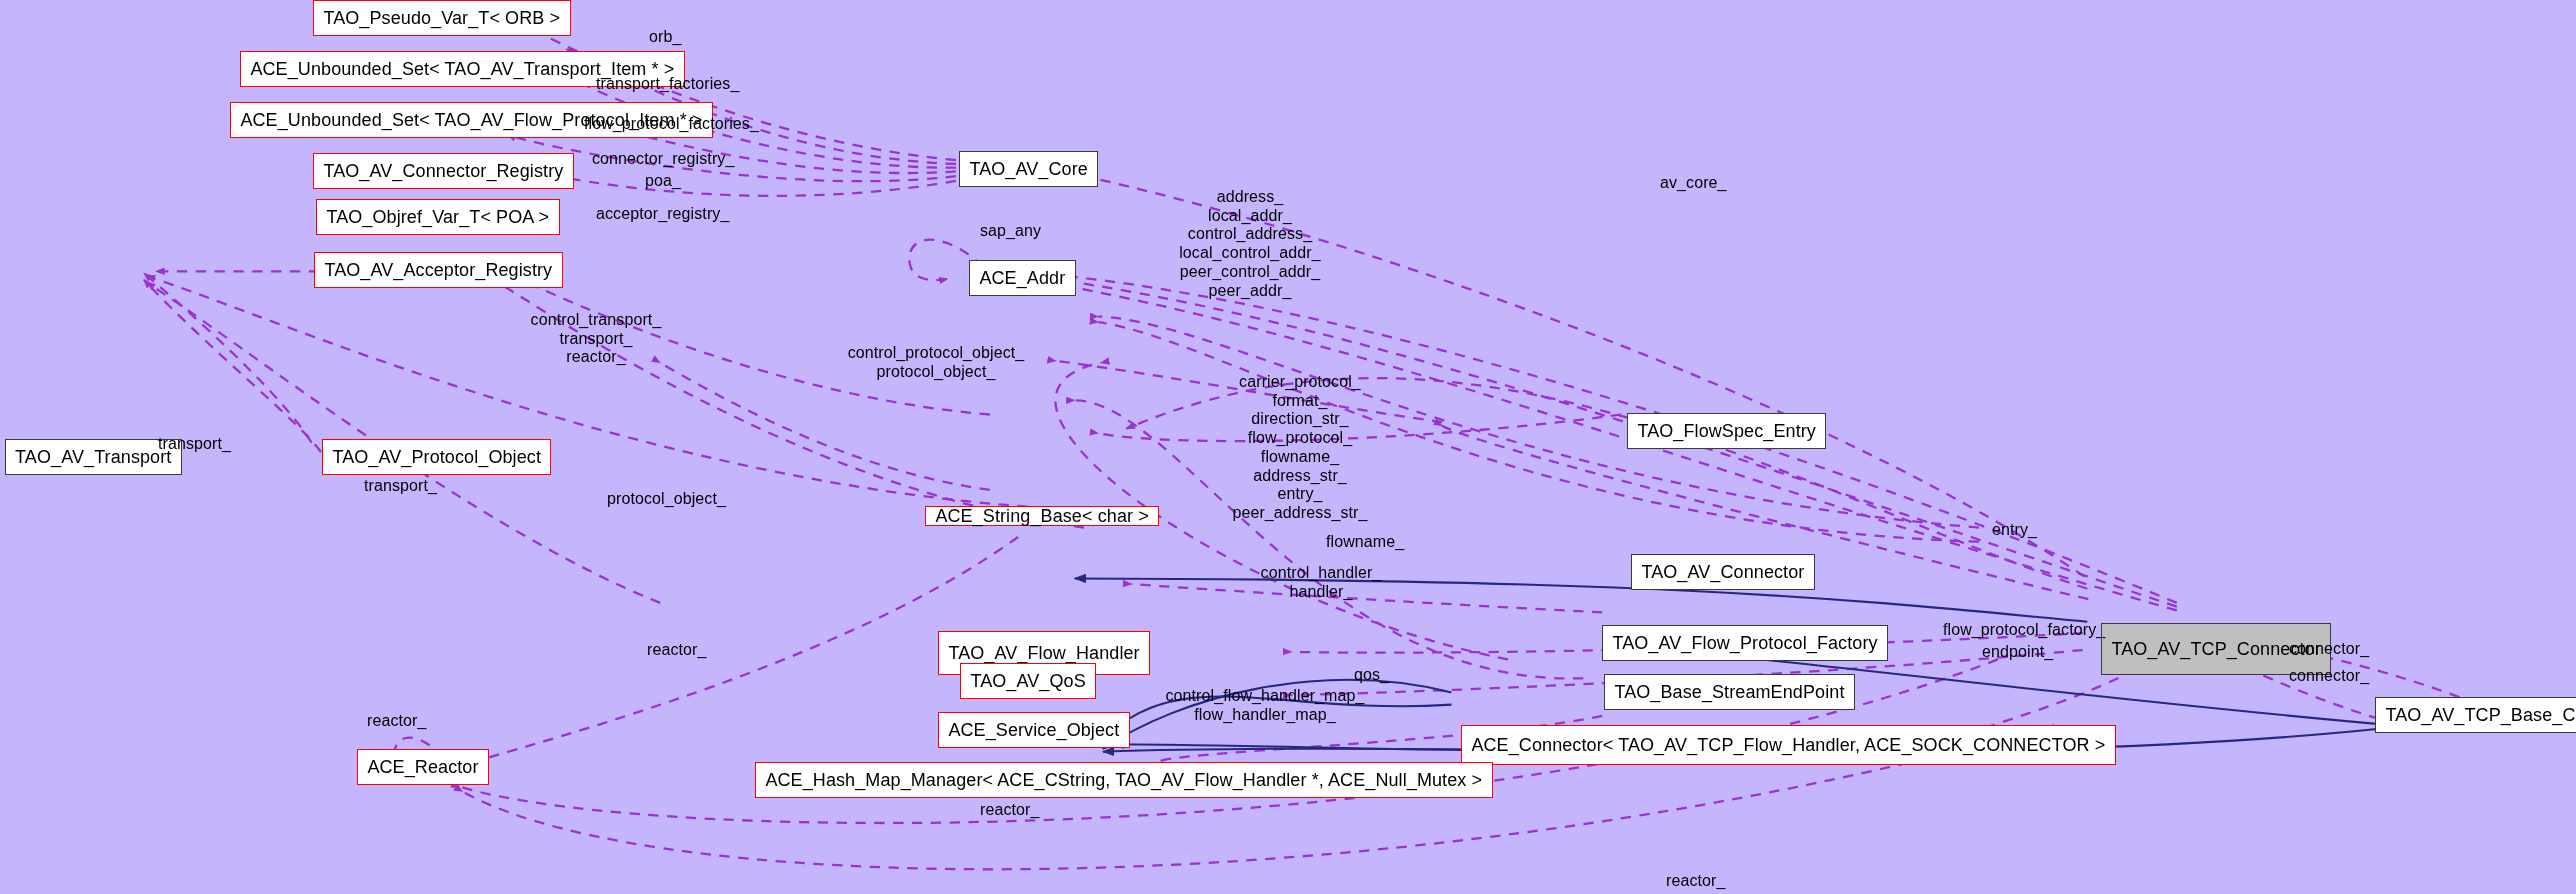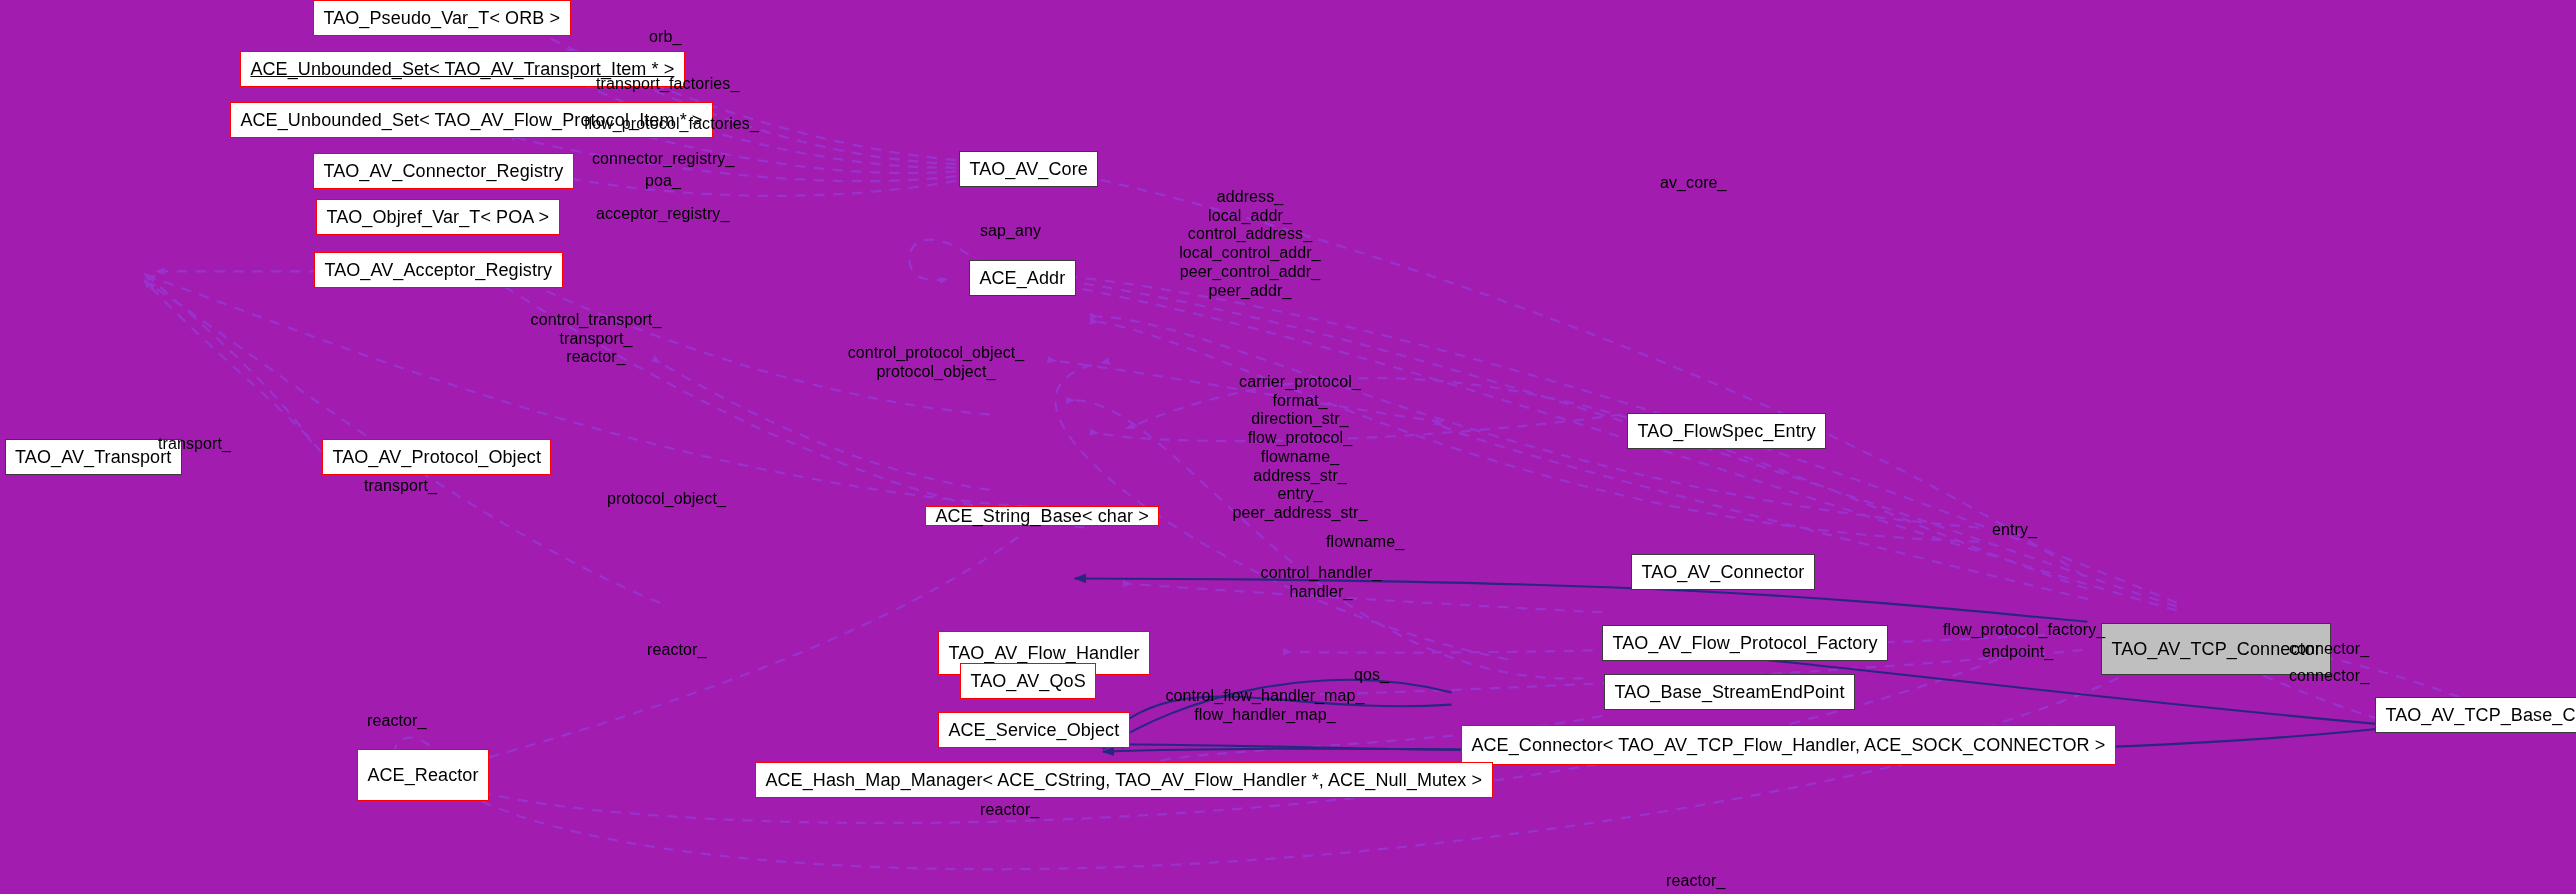--- a/index.html
+++ b/index.html
@@ -8,21 +8,21 @@
     padding: 0;
     background: #ffffff;
   }
   body {
     font-family: "Liberation Sans", sans-serif;
   }
   #canvas {
     position: relative;
     width: 2576px;
     height: 894px;
-    background: #a21caf;
+    background: #c4b5fd;
     overflow: hidden;
   }
   #edges {
     position: absolute;
     left: 0;
     top: 0;
     width: 2576px;
     height: 894px;
     pointer-events: none;
   }
@@ -148,40 +148,40 @@
       <path d="M2540,770 C2200,740 1900,700 1760,690"></path>
       <path d="M2540,772 C2100,820 1400,790 1180,790" marker-end="url(#ar-n)"></path>
       <path d="M1540,735 C1400,700 1250,740 1170,795" marker-end="url(#ar-n)"></path>
       <path d="M2090,795 C1700,800 1400,790 1170,798" marker-end="url(#ar-n)"></path>
       <path d="M1540,748 C1350,760 1250,700 1165,790" marker-end="url(#ar-n)"></path>
     </g>
   </svg>
 
   <div id="node-host">
       <div class="node red" style="left: 313px; top: 0px; height: 36px; min-width: 186px;">TAO_Pseudo_Var_T&lt; ORB &gt;</div>
-      <div class="node red" style="left: 240px; top: 51px; height: 36px; min-width: 318px; text-decoration: underline;">ACE_Unbounded_Set&lt; TAO_AV_Transport_Item * &gt;</div>
+      <div class="node red" style="left: 240px; top: 51px; height: 36px; min-width: 318px;">ACE_Unbounded_Set&lt; TAO_AV_Transport_Item * &gt;</div>
       <div class="node red" style="left: 230px; top: 102px; height: 36px; min-width: 340px;">ACE_Unbounded_Set&lt; TAO_AV_Flow_Protocol_Item * &gt;</div>
       <div class="node red" style="left: 313px; top: 153px; height: 36px; min-width: 184px;">TAO_AV_Connector_Registry</div>
       <div class="node red" style="left: 316px; top: 199px; height: 36px; min-width: 177px;">TAO_Objref_Var_T&lt; POA &gt;</div>
       <div class="node red" style="left: 314px; top: 252px; height: 36px; min-width: 184px;">TAO_AV_Acceptor_Registry</div>
       <div class="node black" style="left: 959px; top: 151px; height: 36px; min-width: 108px;">TAO_AV_Core</div>
       <div class="node black" style="left: 969px; top: 260px; height: 36px; min-width: 86px;">ACE_Addr</div>
       <div class="node black" style="left: 4.7px; top: 439px; height: 36px; min-width: 139px;">TAO_AV_Transport</div>
       <div class="node red" style="left: 322px; top: 439px; height: 36px; min-width: 165px;">TAO_AV_Protocol_Object</div>
       <div class="node black" style="left: 1627px; top: 413px; height: 36px; min-width: 158px;">TAO_FlowSpec_Entry</div>
       <div class="node red" style="left: 925px; top: 506px; height: 20px; min-width: 174px;">ACE_String_Base&lt; char &gt;</div>
       <div class="node black" style="left: 1631px; top: 554px; height: 36px; min-width: 148px;">TAO_AV_Connector</div>
       <div class="node red" style="left: 938px; top: 583px; height: 44px; min-width: 165px; margin-top: 48px;">TAO_AV_Flow_Handler</div>
       <div class="node black" style="left: 1602px; top: 625px; height: 36px; min-width: 201px;">TAO_AV_Flow_Protocol_Factory</div>
       <div class="node red" style="left: 960px; top: 663px; height: 36px; min-width: 108px;">TAO_AV_QoS</div>
       <div class="node black" style="left: 1604px; top: 674px; height: 36px; min-width: 201px;">TAO_Base_StreamEndPoint</div>
       <div class="node red" style="left: 938px; top: 712px; height: 36px; min-width: 156px;">ACE_Service_Object</div>
       <div class="node red" style="left: 1461px; top: 725px; height: 40px; min-width: 470px;">ACE_Connector&lt; TAO_AV_TCP_Flow_Handler, ACE_SOCK_CONNECTOR &gt;</div>
       <div class="node red" style="left: 755px; top: 762px; height: 36px; min-width: 514px;">ACE_Hash_Map_Manager&lt; ACE_CString, TAO_AV_Flow_Handler *, ACE_Null_Mutex &gt;</div>
-      <div class="node red" style="left: 357px; top: 749px; height: 52px; min-width: 99px;">ACE_Reactor</div>
+      <div class="node red" style="left: 357px; top: 749px; height: 36px; min-width: 99px;">ACE_Reactor</div>
       <div class="node current" style="left: 2101px; top: 623px; height: 52px; min-width: 172px;">TAO_AV_TCP_Connector</div>
       <div class="node black" style="left: 2375px; top: 697px; height: 36px; min-width: 197px;">TAO_AV_TCP_Base_Connector</div>
     </div>
   <div id="label-host">
       <div class="edge-label" style="white-space: pre; left: 649px; top: 28px;">orb_</div>
       <div class="edge-label" style="white-space: pre; left: 596px; top: 75px;">transport_factories_</div>
       <div class="edge-label" style="white-space: pre; left: 584px; top: 115px;">flow_protocol_factories_</div>
       <div class="edge-label" style="white-space: pre; left: 592px; top: 150px;">connector_registry_</div>
       <div class="edge-label" style="white-space: pre; left: 645px; top: 172px;">poa_</div>
       <div class="edge-label" style="white-space: pre; left: 596px; top: 205px;">acceptor_registry_</div>

